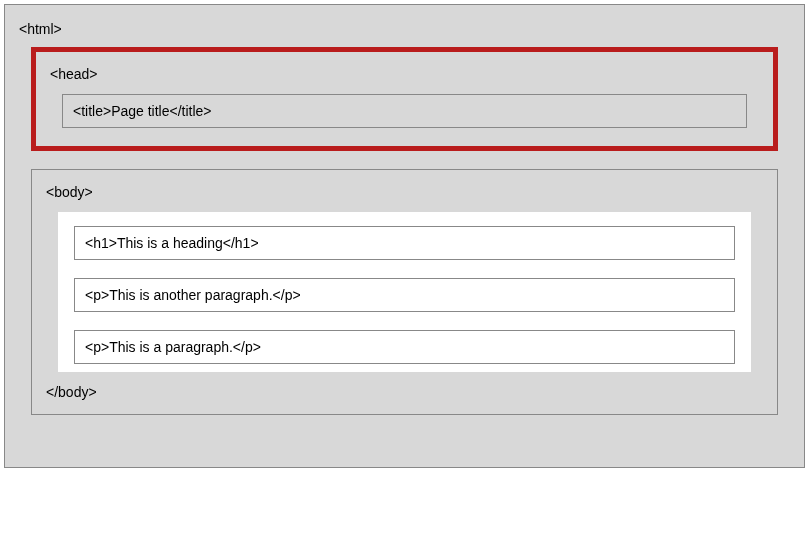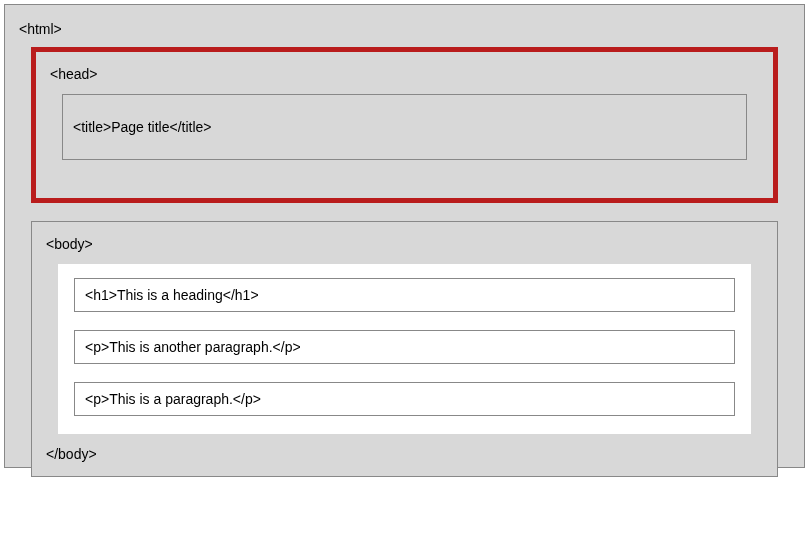--- a/index.html
+++ b/index.html
@@ -31,34 +31,34 @@
   }
   .head-box {
     border: 5px solid #b91c1c;
     background: #d8d8d8;
     margin: 10px 12px 18px 12px;
     padding: 10px 14px 10px 14px;
   }
   .title-box {
     border: 1px solid #888;
     background: #d8d8d8;
-    margin: 12px 12px 28px 12px;
-    padding: 24px 10px;
+    margin: 12px 12px 8px 12px;
+    padding: 8px 10px;
   }
   .body-box {
     border: 1px solid #888;
     background: #d8d8d8;
     margin: 8px 12px 10px 12px;
     padding: 10px 14px 10px 14px;
   }
   .white-area {
     background: #fff;
     border: none;
     margin: 12px 12px 12px 12px;
-    padding: 14px 16px 14px 16px;
+    padding: 14px 16px 4px 16px;
   }
   .content-box {
     border: 1px solid #888;
     background: #fff;
     margin: 0 0 18px 0;
     padding: 8px 10px;
   }
   .content-box:last-child {
     margin-bottom: 4px;
   }

